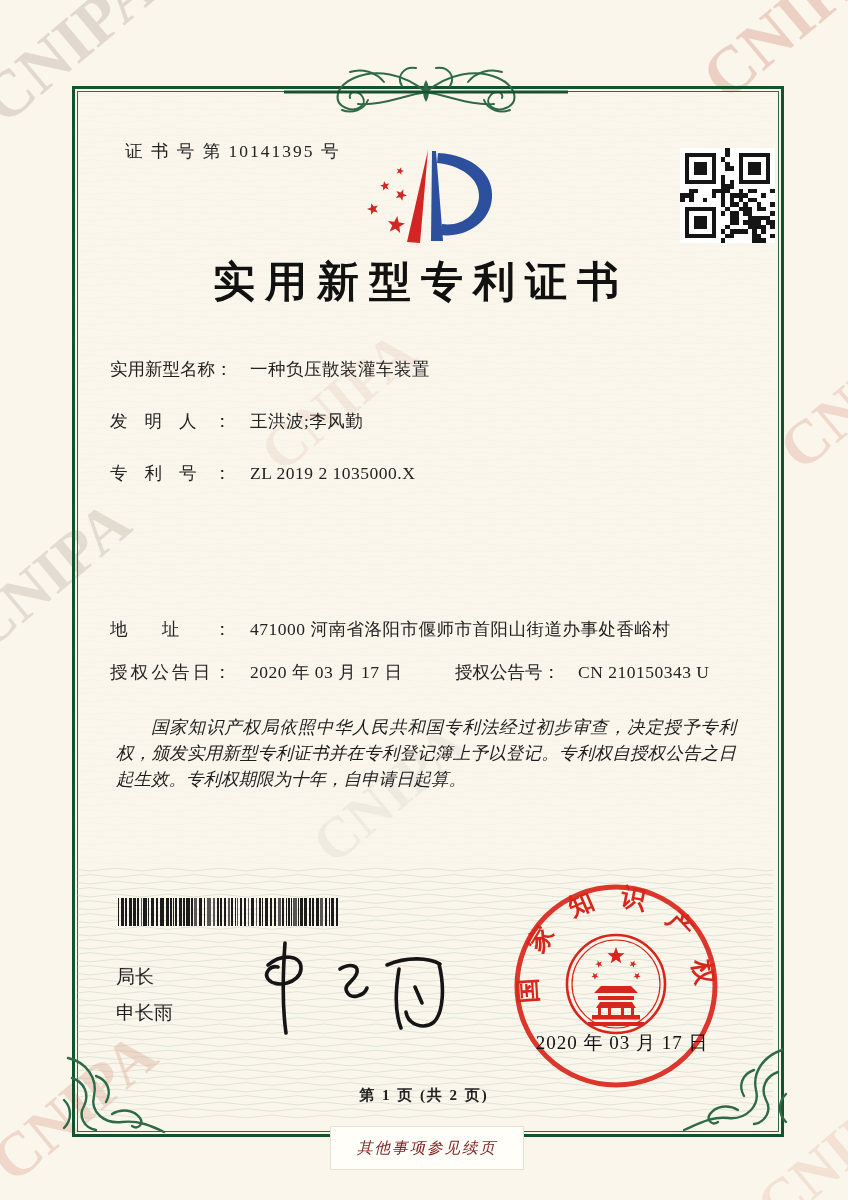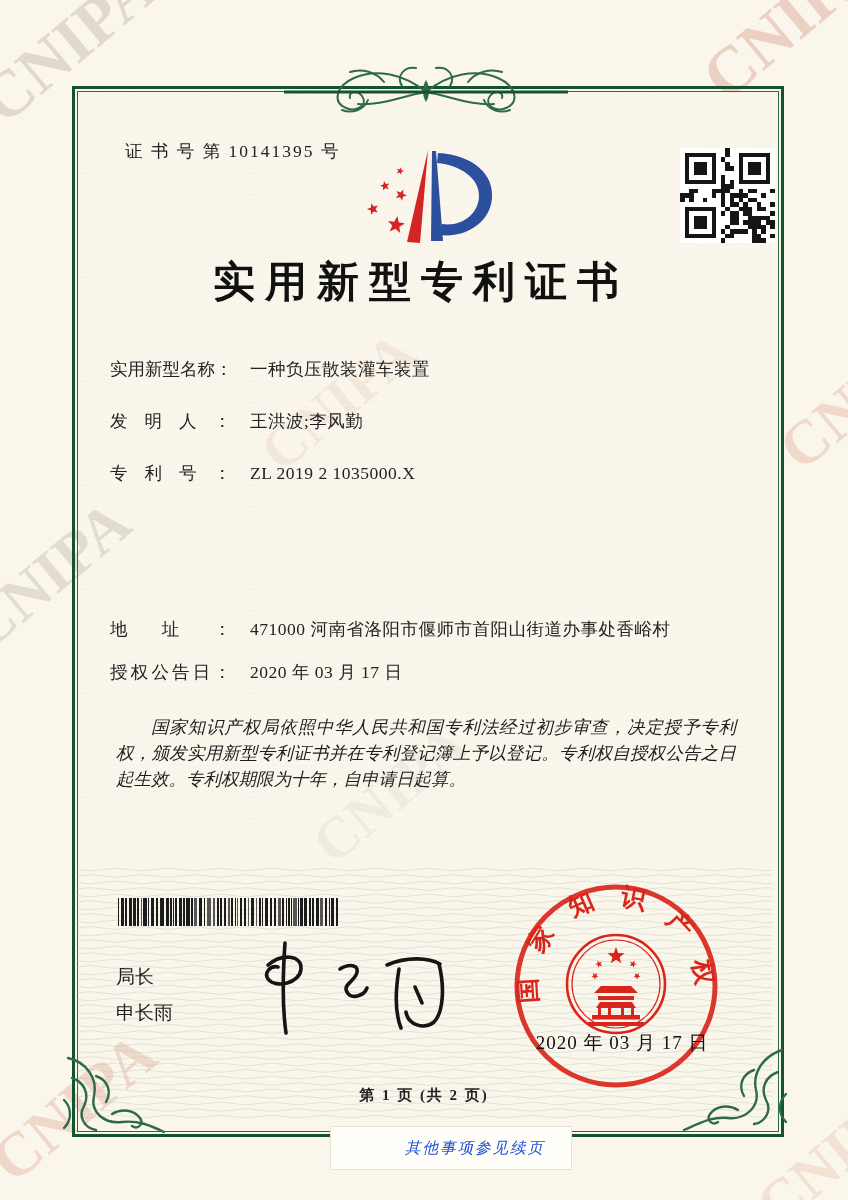--- a/index.html
+++ b/index.html
@@ -56,21 +56,21 @@
   .signer-name{position:absolute;left:116px;top:1000px;font-size:19px;color:#1d1d1d;
                 font-family:"Liberation Sans","DejaVu Sans",sans-serif;}
   .signature{position:absolute;left:222px;top:933px;width:240px;height:108px;}
   .seal{position:absolute;left:510px;top:880px;width:212px;height:212px;}
   .seal-date{position:absolute;left:522px;top:1030px;width:200px;text-align:center;
              font-size:19px;color:#111;letter-spacing:1px;}
   .page-num{position:absolute;left:0;top:1086px;width:848px;text-align:center;
             font-size:15px;letter-spacing:2px;color:#222;font-weight:bold;}
   .cont-note{position:absolute;left:330px;top:1126px;width:192px;height:42px;line-height:42px;
              background:#fffef9;border:1px solid #e7e1d4;text-align:center;font-size:15.5px;
-             font-style:italic;color:#1d4ed8;letter-spacing:2px;padding-left:48px;}
+             font-style:italic;color:#7f1d1d;letter-spacing:2px;}
 </style>
 </head>
 <body>
 
 <div class="page">
 
   <div class="wm wm1">CNIPA</div>
   <div class="wm wm2">CNIPA</div>
   <div class="wm wm3">CNIPA</div>
   <div class="wm wm4">CNIPA</div>
@@ -410,20 +410,23 @@
   </div>
   <div class="field-row r3">
     <span class="flabel">专利号：</span><span class="fvalue">ZL 2019 2 1035000.X</span>
   </div>
   <div class="field-row r6">
     <span class="flabel">地址：</span><span class="fvalue">471000 河南省洛阳市偃师市首阳山街道办事处香峪村</span>
   </div>
   <div class="field-row r7">
     <span class="flabel">授权公告日：</span><span class="fvalue">2020 年 03 月 17 日</span>
   </div>
+  <div class="grant-no">
+    <span class="flabel">授权公告号：</span><span class="fvalue">CN 210150343 U</span>
+  </div>
 
   <div class="body-text">
     <p>国家知识产权局依照中华人民共和国专利法经过初步审查，决定授予专利权，颁发实用新型专利证书并在专利登记簿上予以登记。专利权自授权公告之日起生效。专利权期限为十年，自申请日起算。</p>
   </div>
 
   <svg class="barcode" id="barcode" viewBox="0 0 224 28" shape-rendering="crispEdges">
       <rect x="0" y="0" width="1" height="28" fill="#1b1b1b"></rect>
       <rect x="3" y="0" width="3" height="28" fill="#1b1b1b"></rect>
       <rect x="7" y="0" width="2" height="28" fill="#1b1b1b"></rect>
       <rect x="11" y="0" width="3" height="28" fill="#1b1b1b"></rect>

